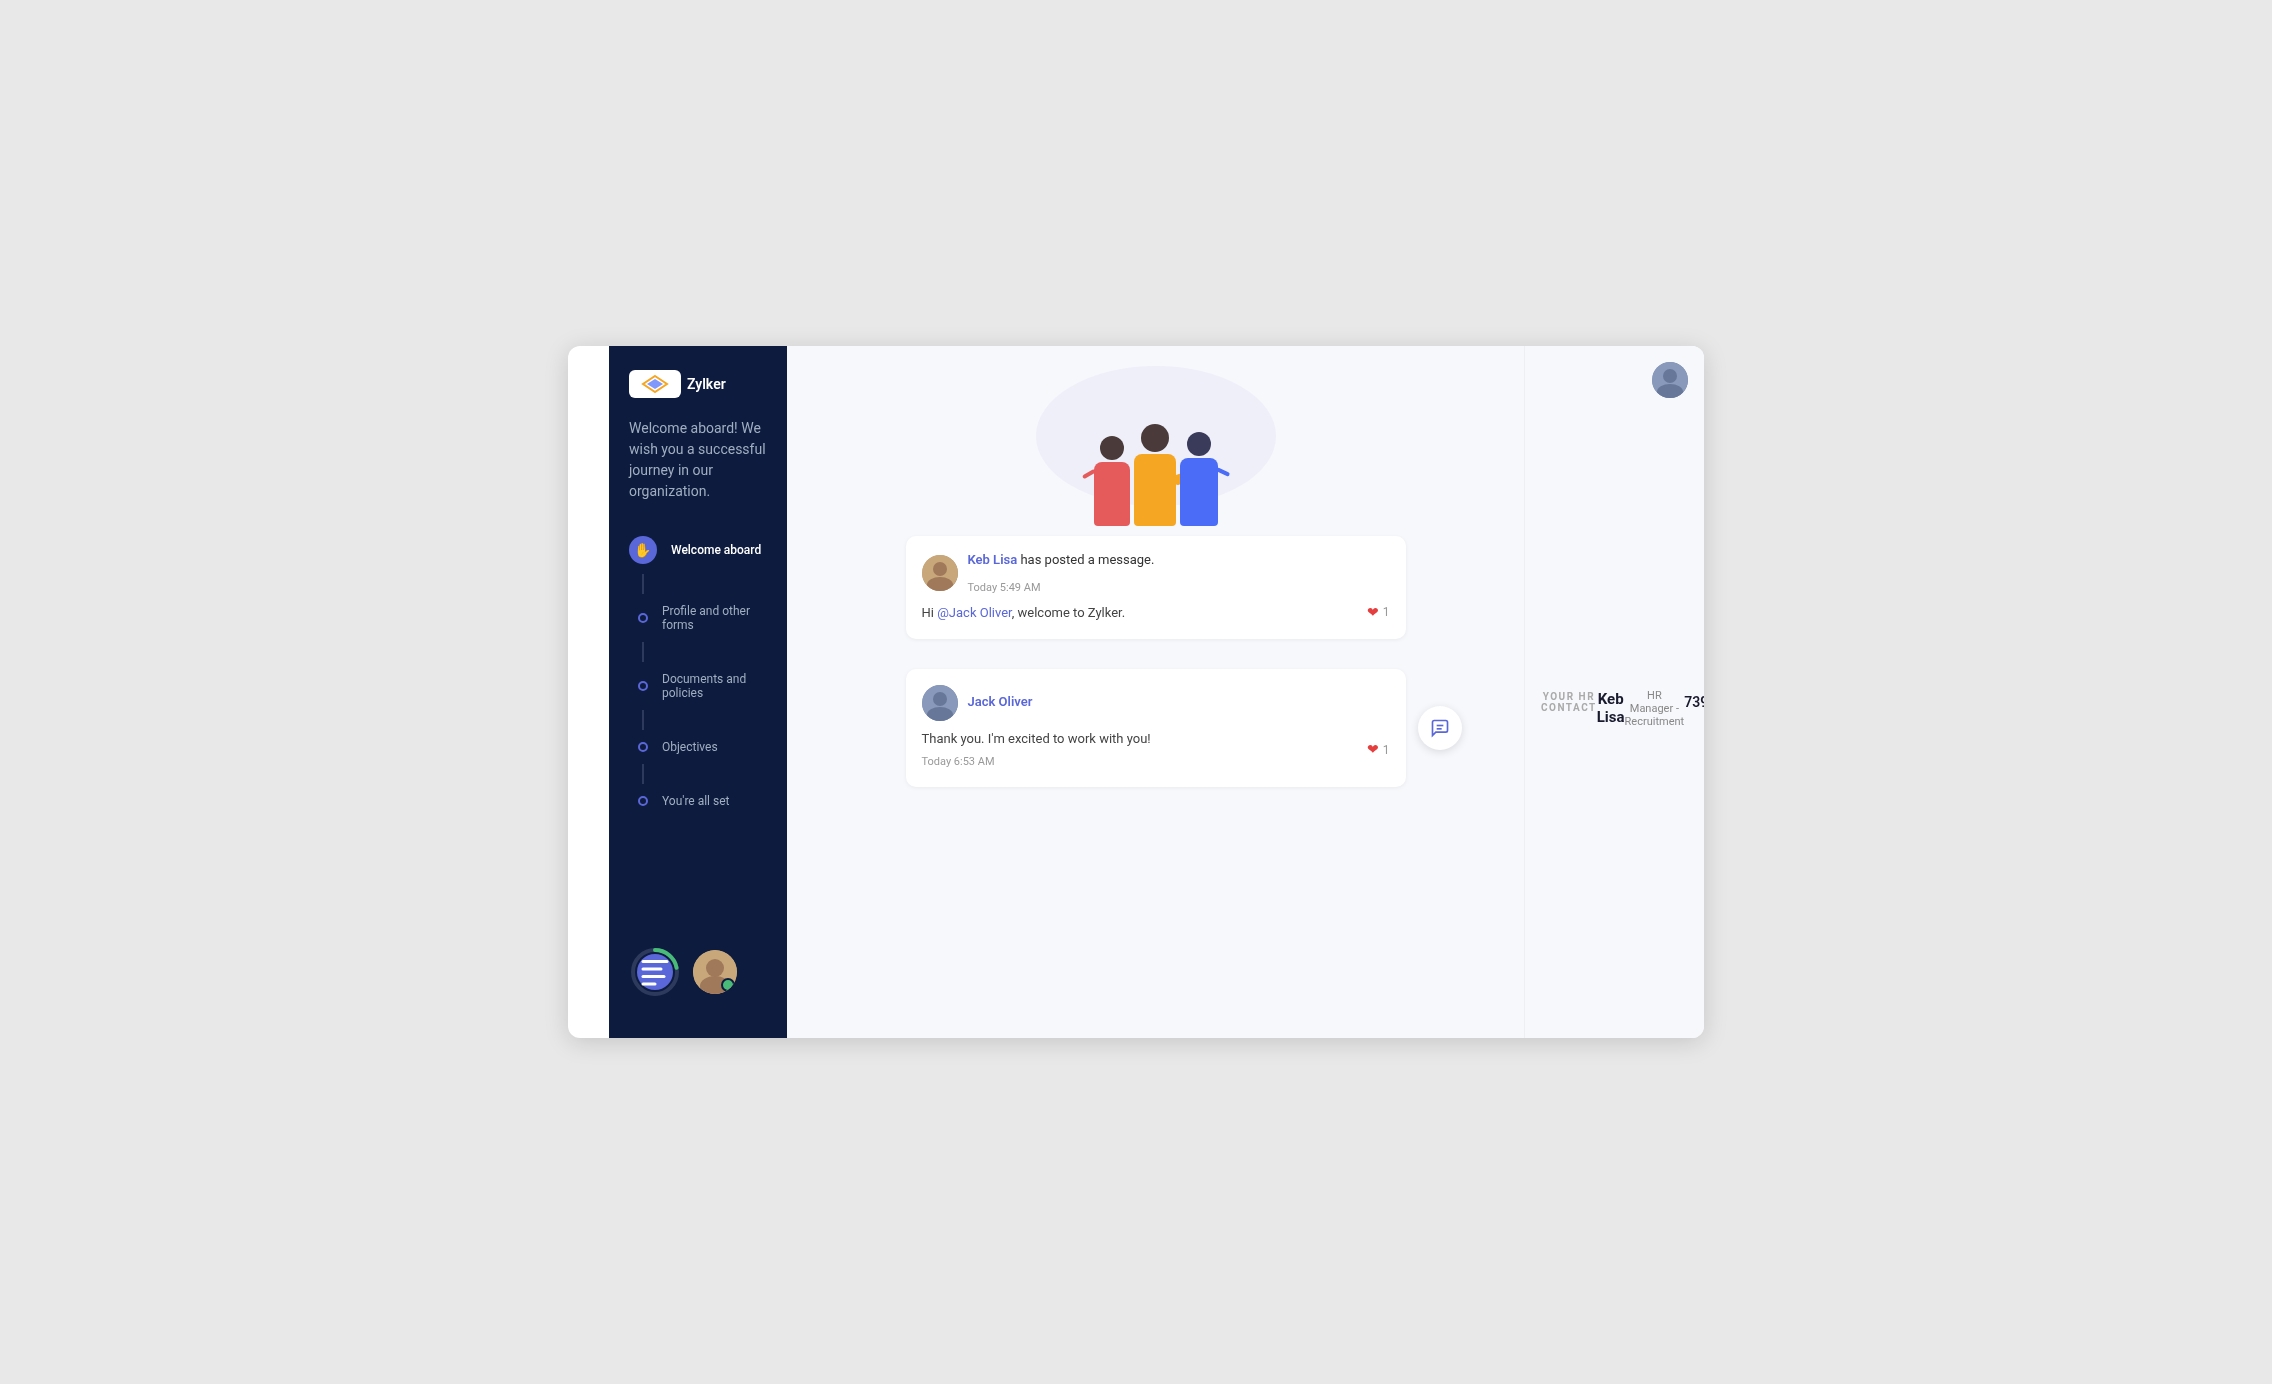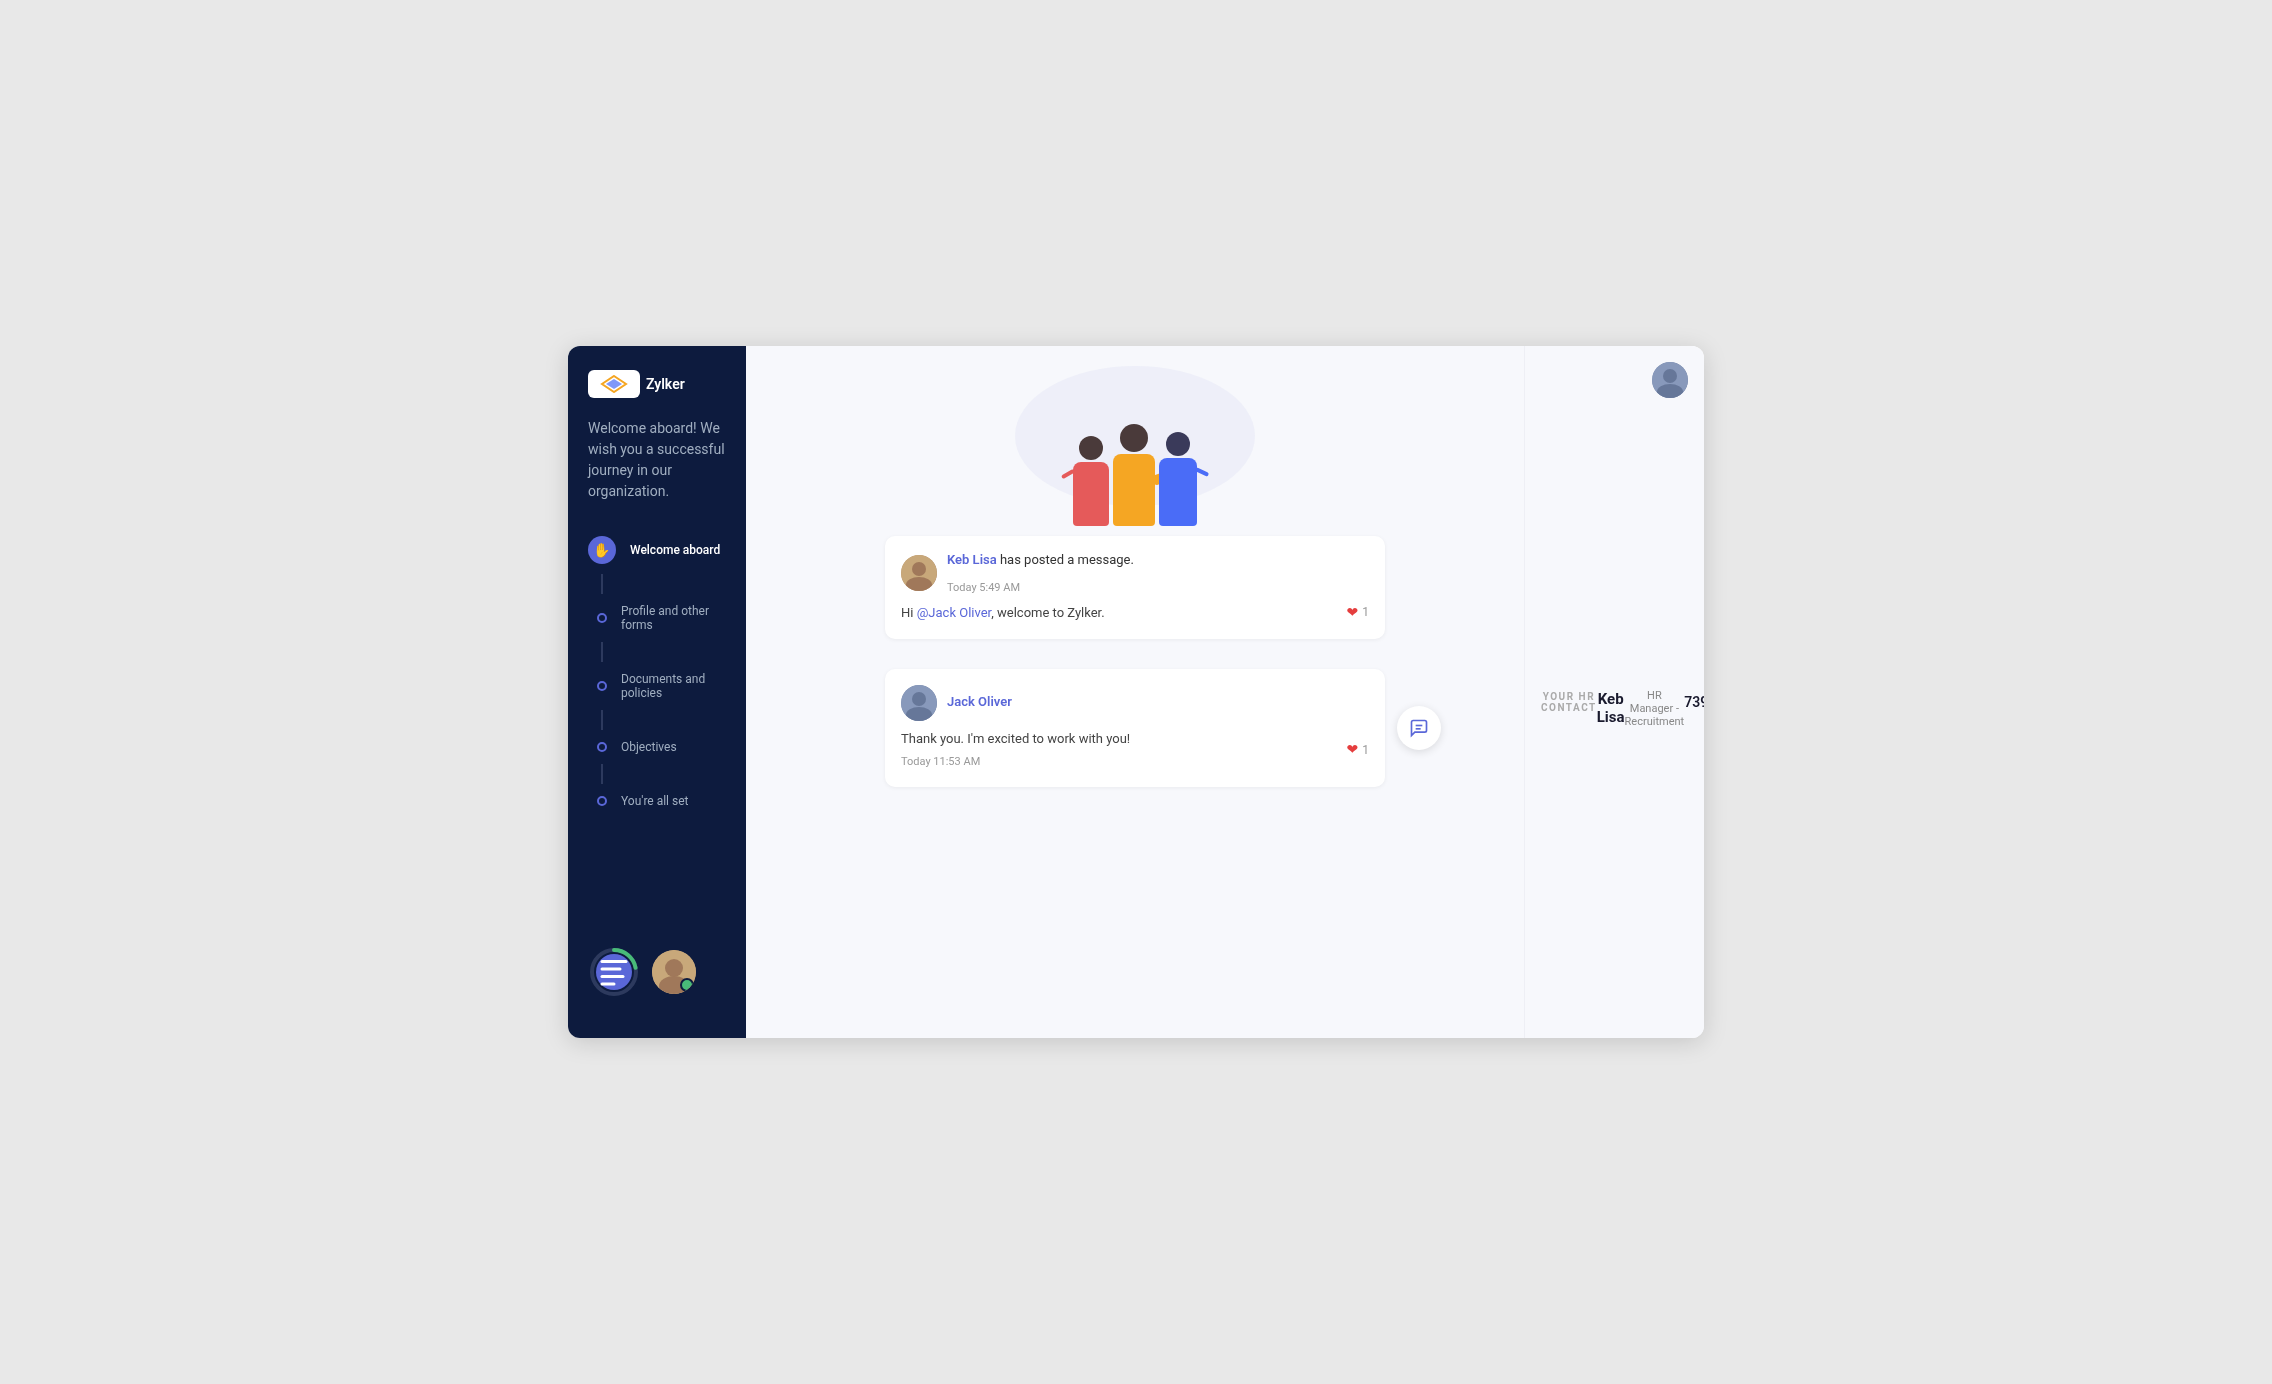--- a/index.html
+++ b/index.html
@@ -13,20 +13,21 @@
     }
     .app-wrapper {
       width: 1136px;
       height: 692px;
       background: #fff;
       border-radius: 12px;
       box-shadow: 0 4px 24px rgba(0,0,0,0.15);
       display: flex;
       overflow: hidden;
       position: relative;
+      padding-left: 41px;
     }
 
     
     .sidebar {
       width: 178px;
       background: #0d1b3e;
       display: flex;
       flex-direction: column;
       padding: 24px 0 24px 0;
       flex-shrink: 0;
@@ -575,21 +576,21 @@
                   <ellipse cx="18" cy="30" rx="13" ry="8" fill="#667799"></ellipse>
                 </svg>
               </div>
               <div class="msg-meta">
                 <div class="msg-title" style="color:#5a67d8;font-weight:600;font-size:13px;">Jack Oliver</div>
               </div>
             </div>
             <div class="msg-body">
               <div>
                 <div>Thank you. I'm excited to work with you!</div>
-                <div class="msg-time" style="margin-top:6px;">Today 11:53 AM</div>
+                <div class="msg-time" style="margin-top:6px;">Today 6:53 AM</div>
               </div>
               <span class="msg-like">
                 <span class="heart-icon">❤</span>
                 <span>1</span>
               </span>
             </div>
           </div>
 
           <div class="float-btn">
             <svg width="20" height="20" viewBox="0 0 24 24" fill="none" stroke="#5a67d8" stroke-width="2">

